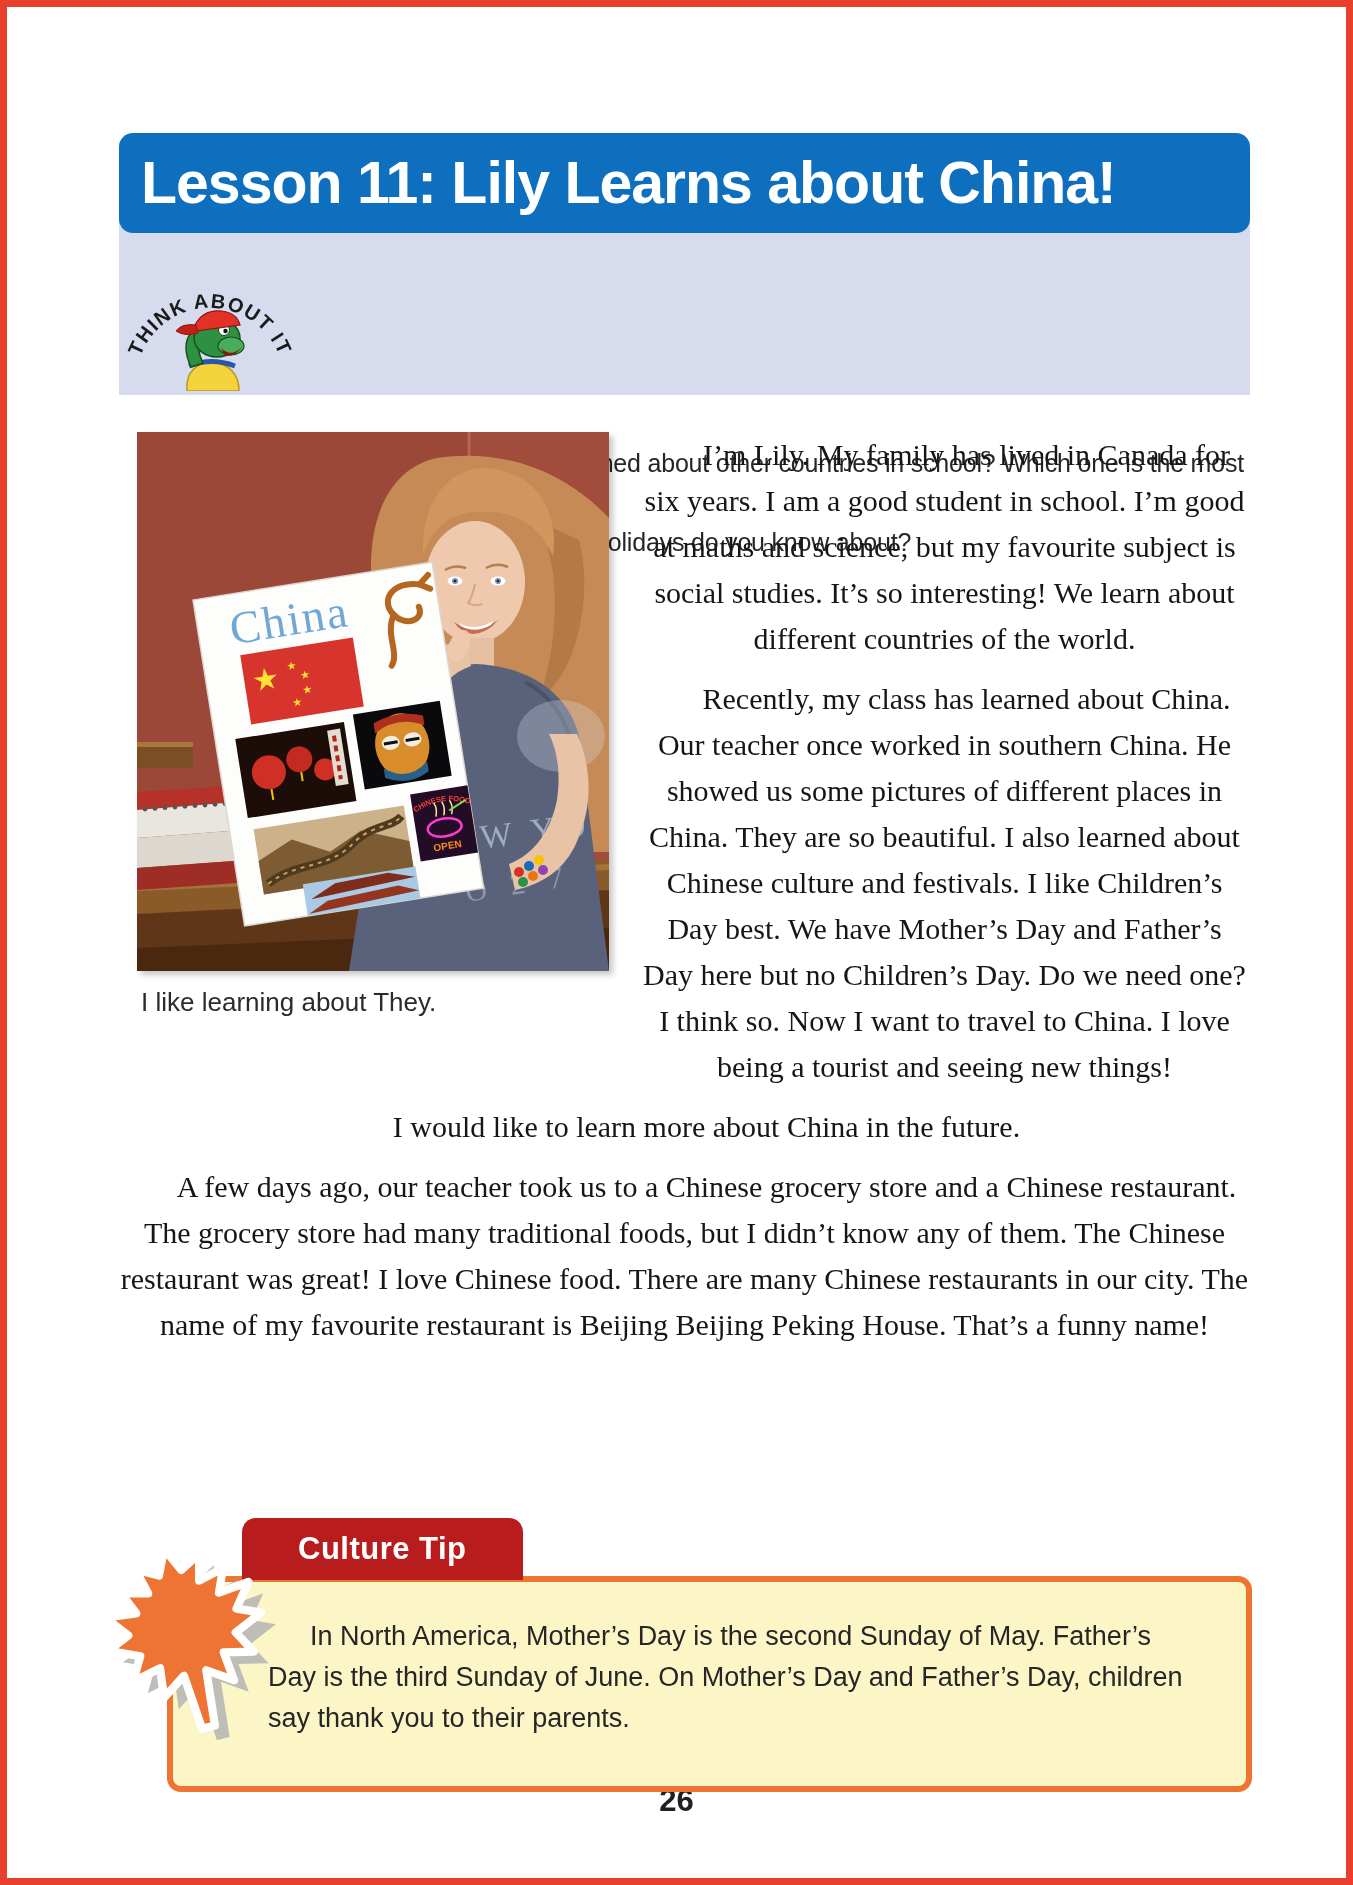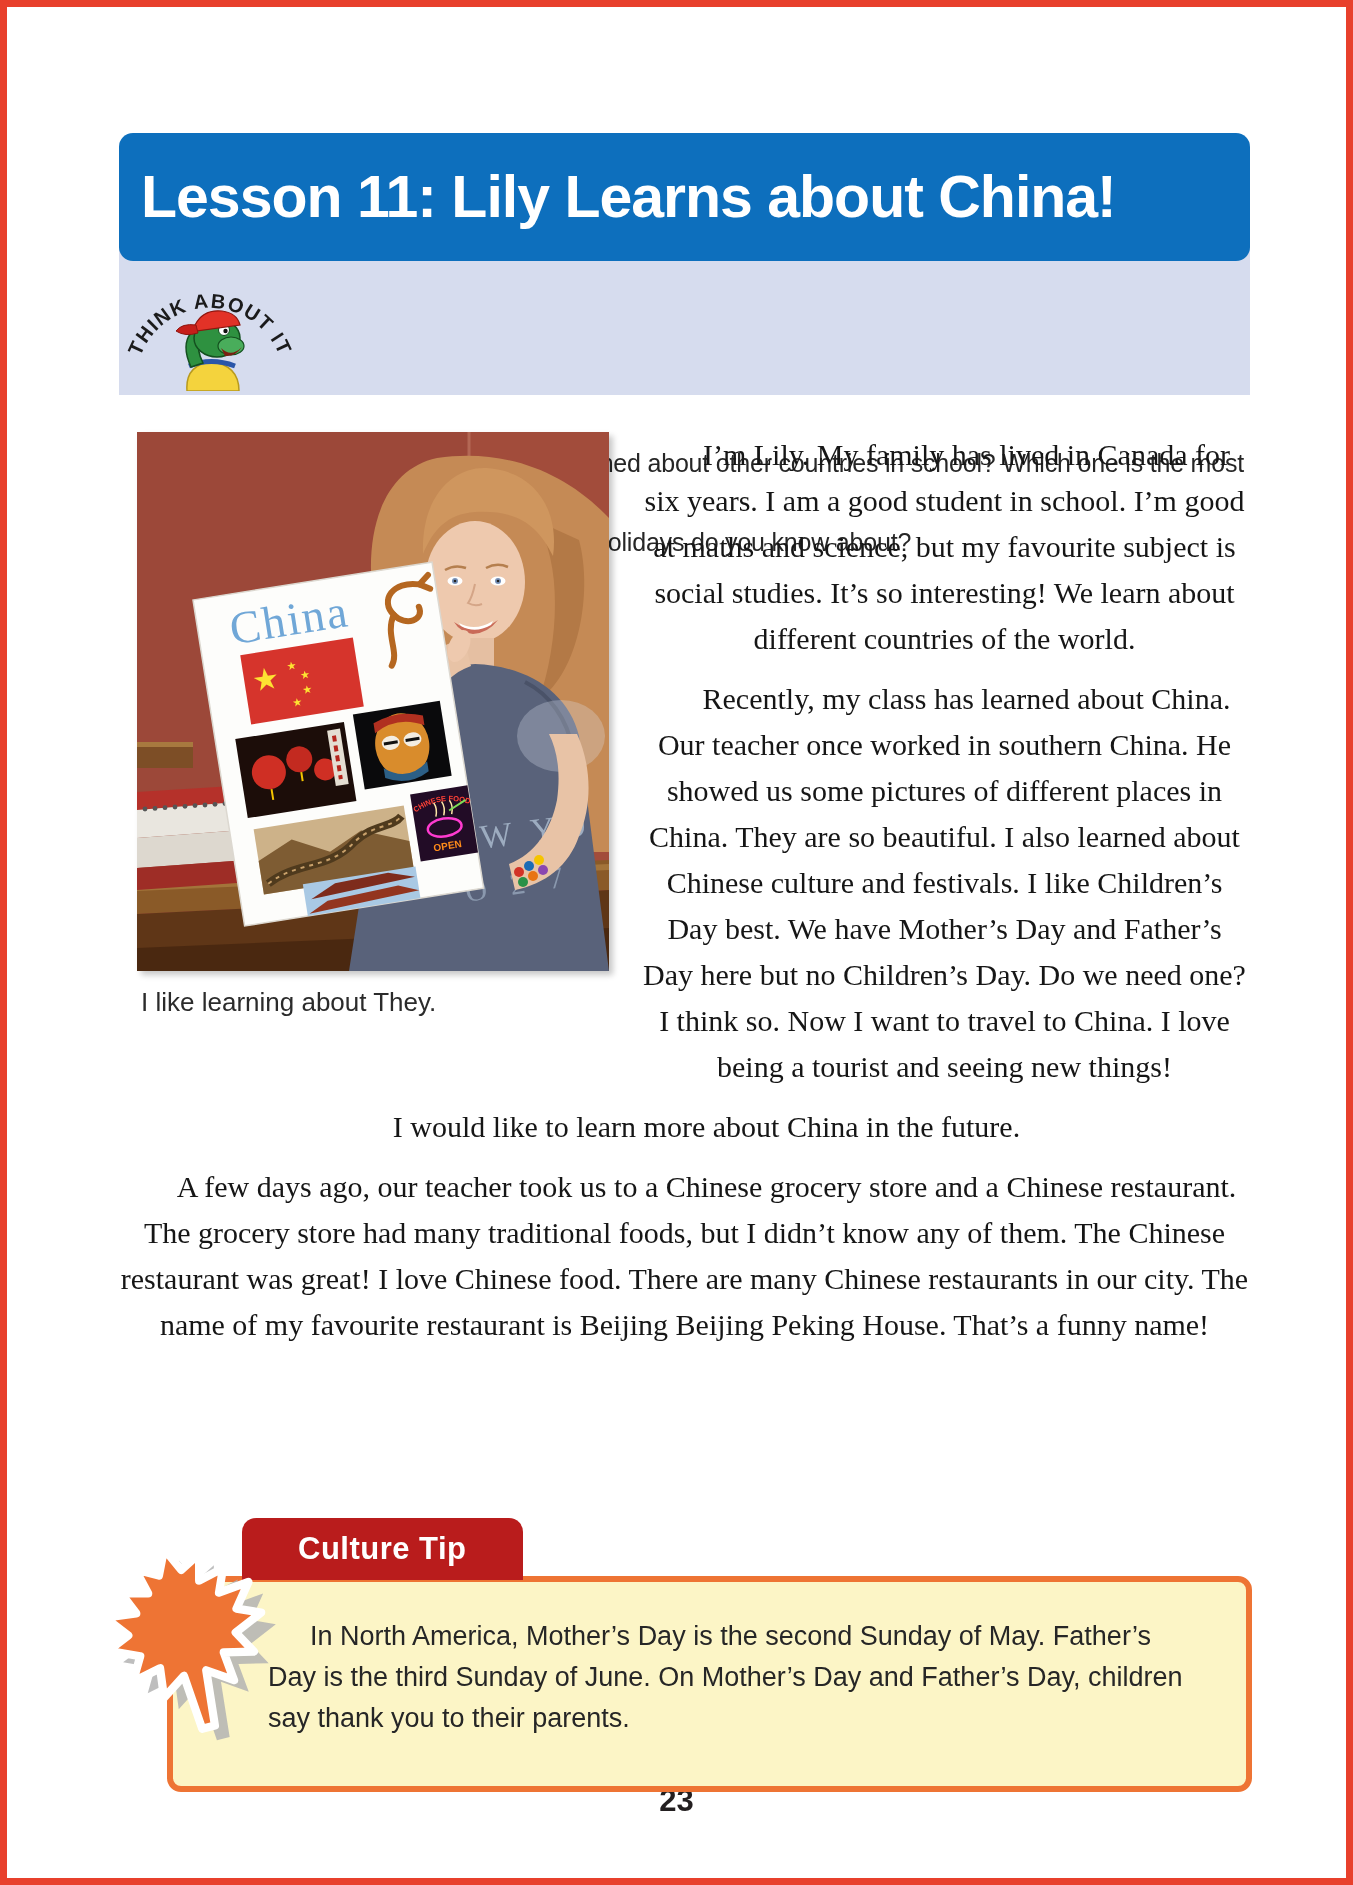--- a/index.html
+++ b/index.html
@@ -7,21 +7,21 @@
     position:relative;width:1353px;height:1885px;background:#ffffff;
     border:7px solid #e8402c;box-sizing:border-box;overflow:hidden;
     font-family:"Liberation Sans",sans-serif;color:#231f20;
   }
   
   .think-box{
     position:absolute;left:112px;top:192px;width:1131px;height:196px;
     background:#d6dcee;
   }
   .banner{
-    position:absolute;left:112px;top:126px;width:1131px;height:128px;
+    position:absolute;left:112px;top:126px;width:1131px;height:100px;
     background:#0d6fbd;border-radius:14px;display:flex;align-items:center;
   }
   .banner-title{
     color:#ffffff;font-weight:bold;font-size:59px;letter-spacing:-1px;
     padding-left:22px;white-space:nowrap;
   }
   
   .mascot{position:absolute;left:116px;top:238px;width:174px;height:146px;}
   .questions{
     position:absolute;left:302px;top:246px;width:872px;margin:0;padding:0;
@@ -264,14 +264,14 @@
     <div class="leaf">
       <svg width="190" height="205" viewBox="0 0 115 125">
         <g transform="rotate(-14 55 60)">
           <path transform="translate(7,9)" d="M50 0 L57 15 L70 8 L66 24 L82 20 L76 34 L95 32 L84 46 L98 52 L80 60 L88 74 L70 70 L72 88 L57 78 L54 112 L46 112 L43 78 L28 88 L30 70 L12 74 L20 60 L2 52 L16 46 L5 32 L24 34 L18 20 L34 24 L30 8 L43 15 Z" fill="#b3b3b3" opacity="0.85"></path>
           <path d="M50 0 L57 15 L70 8 L66 24 L82 20 L76 34 L95 32 L84 46 L98 52 L80 60 L88 74 L70 70 L72 88 L57 78 L54 112 L46 112 L43 78 L28 88 L30 70 L12 74 L20 60 L2 52 L16 46 L5 32 L24 34 L18 20 L34 24 L30 8 L43 15 Z" fill="#ee7434" stroke="#ffffff" stroke-width="5" stroke-linejoin="round"></path>
         </g>
       </svg>
     </div>
   </div>
 
-  <div class="page-num">23</div>
+  <div class="page-num">26</div>
 </div>
 
 </body></html>

